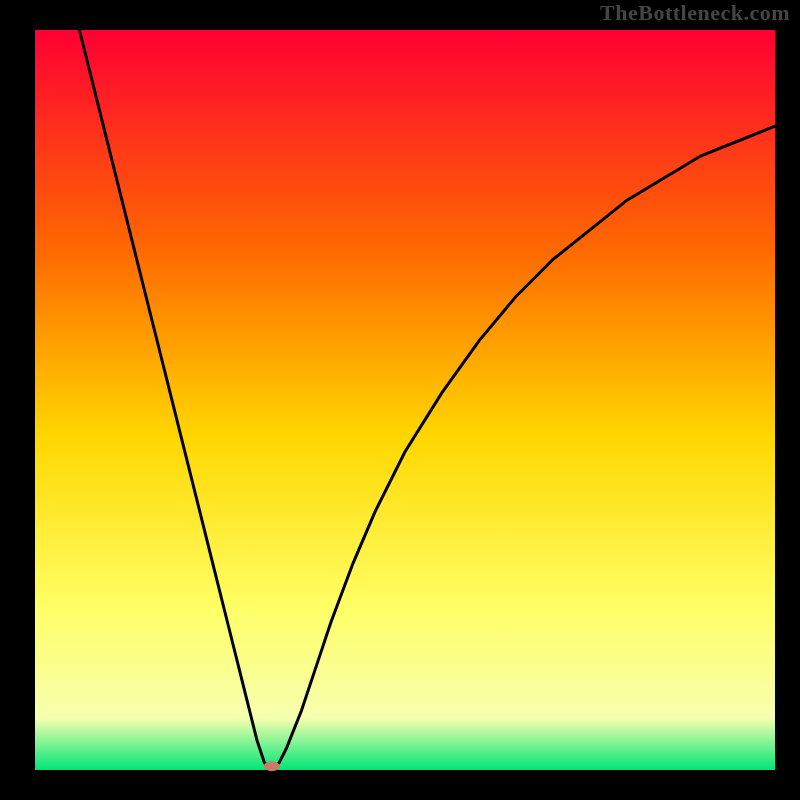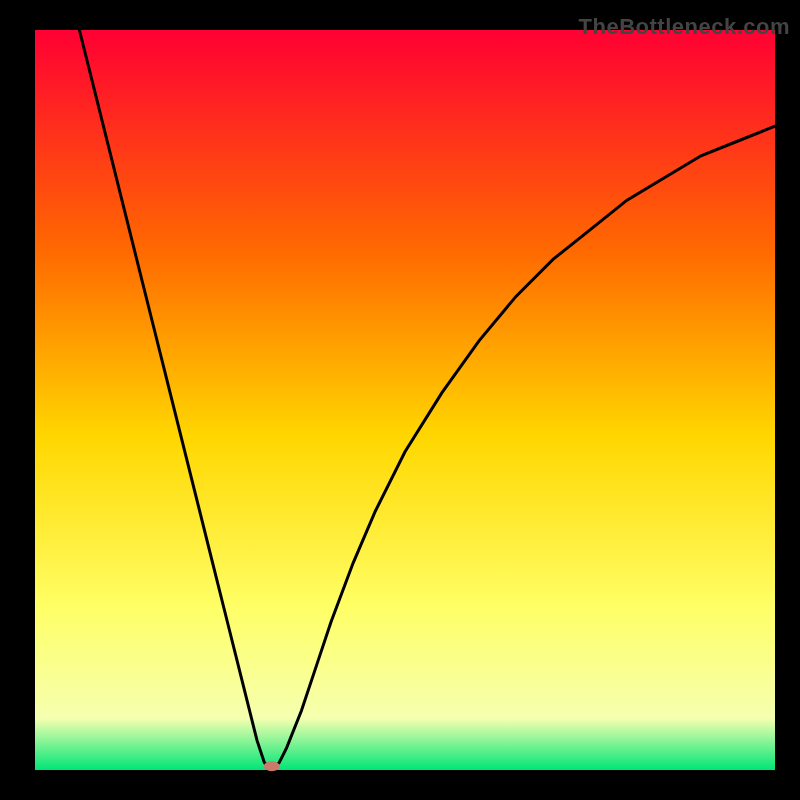--- a/index.html
+++ b/index.html
@@ -10,27 +10,28 @@
     background: #000;
     font-family: Arial, sans-serif;
   }
   .wrap {
     position: relative;
     width: 800px;
     height: 800px;
   }
   .attribution {
     position: absolute;
-    top: 14px;
+    top: 0;
     right: 10px;
     color: #444;
     font-size: 22px;
     font-weight: bold;
     letter-spacing: 0.5px;
     z-index: 10;
+    font-family: Liberation Serif, serif;
   }
   svg {
     display: block;
   }
 </style>
 </head>
 <body>
 
 <div class="wrap">
   <div class="attribution">TheBottleneck.com</div>

